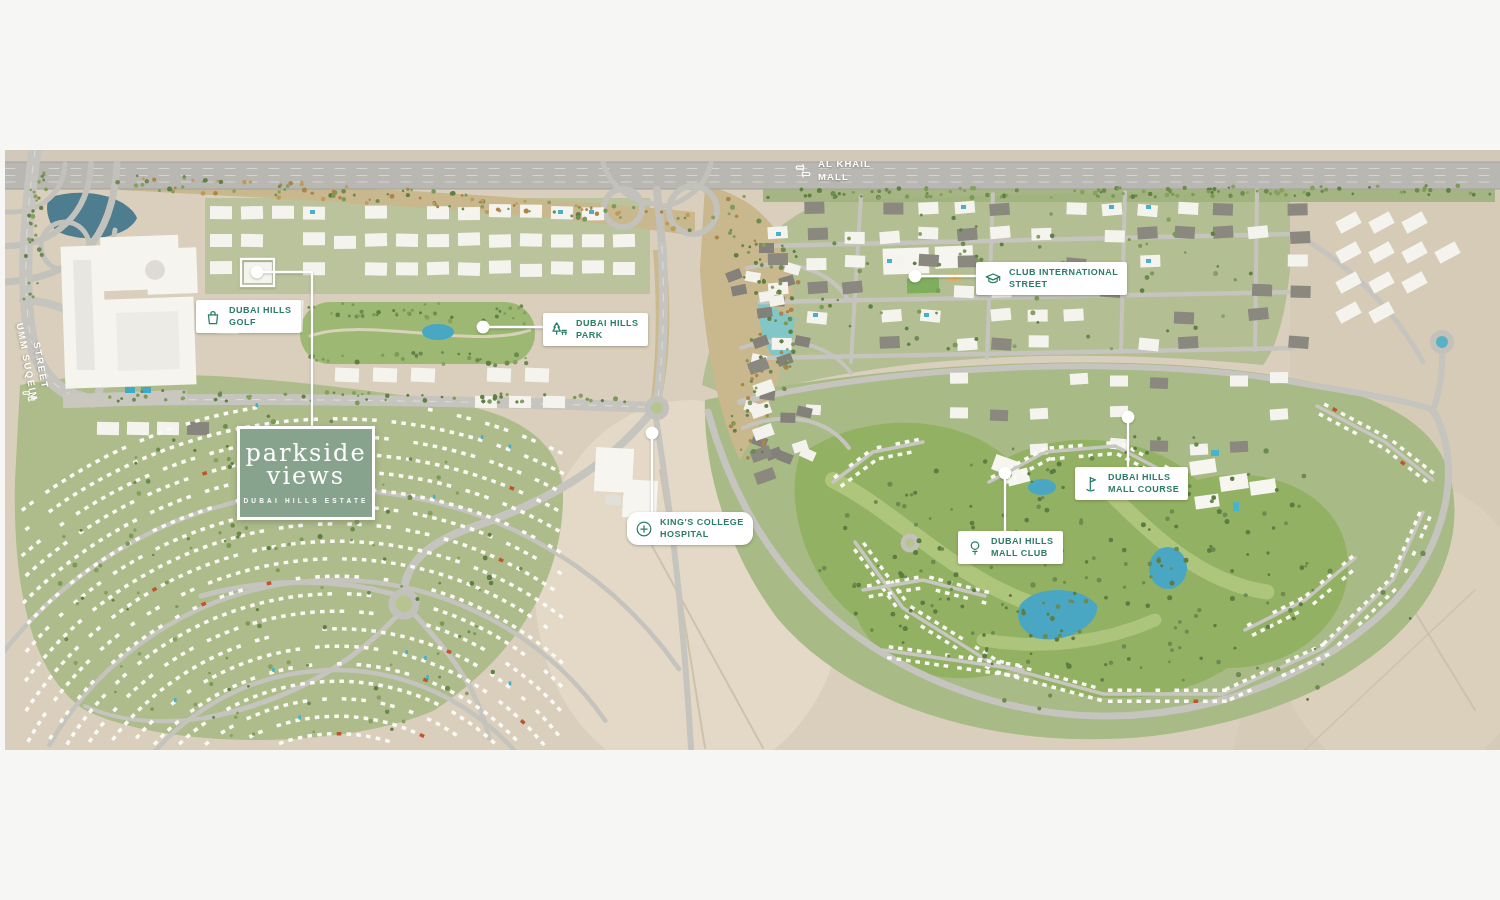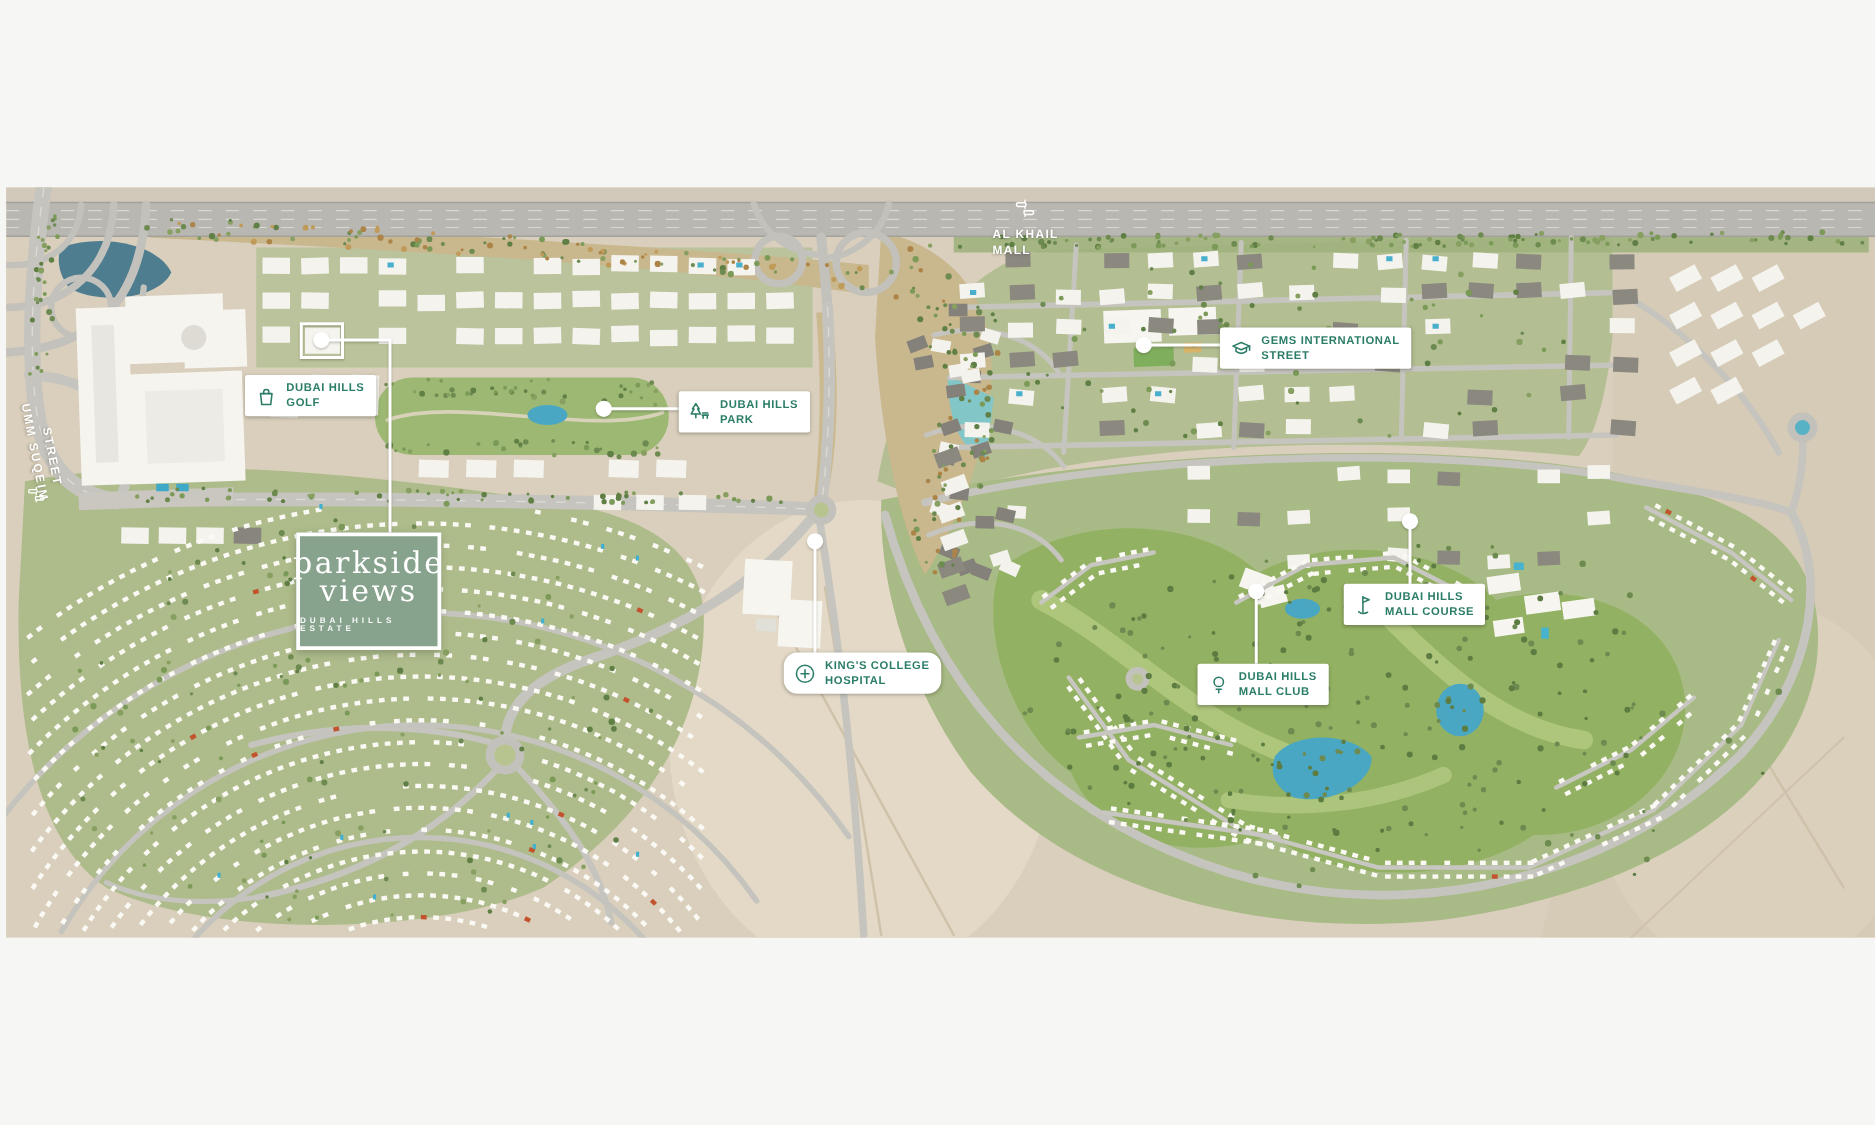--- a/index.html
+++ b/index.html
@@ -12,30 +12,30 @@
   .poi{position:absolute;display:flex;align-items:center;gap:6px;background:var(--label-bg,#fff);
        color:var(--accent,#2b7d68);padding:5px 9px 5px 7px;border-radius:2px;
        box-shadow:0 1px 3px rgba(50,50,40,.33);font-size:9px;font-weight:bold;
        letter-spacing:.5px;line-height:1.3;white-space:nowrap;}
   .poi .icon{width:20px;height:20px;flex:none;}
   .poi .icon svg{width:100%;height:100%;stroke:var(--accent,#2b7d68);fill:none;
        stroke-width:1.5;stroke-linecap:round;stroke-linejoin:round;}
   .poi .txt span{display:block;}
   .roadlbl{position:absolute;display:flex;align-items:center;gap:6px;color:#fff;font-size:9.5px;
        font-weight:bold;letter-spacing:1.1px;line-height:1.35;white-space:nowrap;
-       text-shadow:0 1px 2px rgba(80,80,70,.5);flex-direction:column;}
+       text-shadow:0 1px 2px rgba(80,80,70,.5);}
   .roadlbl .icon{width:18px;height:18px;flex:none;}
   .roadlbl .icon svg,.vicon svg{width:100%;height:100%;stroke:#fff;fill:none;stroke-width:1.6;
        stroke-linecap:round;stroke-linejoin:round;}
   .roadlbl .txt span{display:block;}
   .vlabel{position:absolute;color:#fff;font-size:9.5px;font-weight:bold;letter-spacing:1.7px;
        white-space:nowrap;transform-origin:0 0;transform:rotate(79deg);
        text-shadow:0 1px 2px rgba(90,85,70,.55);}
   .vicon{position:absolute;width:16px;height:16px;}
-  .brand{position:absolute;left:232px;top:276px;width:116px;height:94px;background:var(--brand-bg,#87a28d);
+  .brand{position:absolute;left:232px;top:276px;width:138px;height:94px;background:var(--brand-bg,#87a28d);
        border:3px solid #fff;box-sizing:border-box;display:flex;flex-direction:column;align-items:center;
        justify-content:center;color:#fff;box-shadow:0 2px 6px rgba(60,60,50,.3);}
   .brand .w{font-family:"DejaVu Serif",serif;font-size:24px;line-height:.95;letter-spacing:2px;}
   .brand .sub{margin-top:9px;font-size:6.5px;letter-spacing:3.2px;font-weight:bold;opacity:.95;}
 </style>
 </head>
 <body>
 
 <div class="stage">
   <div class="map">
@@ -2420,21 +2420,21 @@
 
     <div class="poi" style="left:971px;top:112px;">
       <span class="icon">
         <svg viewBox="0 0 24 24">
             <path d="M12,6 L4,9.5 L12,13 L20,9.5 Z"></path>
             <path d="M7,11.2 v3.4 c3,2.2 7,2.2 10,0 V11.2"></path>
             <path d="M20,9.5 v4"></path>
           </svg>
       </span>
       <span class="txt">
-          <span>GEMS INTERNATIONAL</span>
+          <span>CLUB INTERNATIONAL</span>
           <span>STREET</span>
         </span>
     </div>
 
     <div class="poi" style="left:1070px;top:317px;">
       <span class="icon">
         <svg viewBox="0 0 24 24">
             <path d="M10,4 V19"></path>
             <path d="M10,4.5 L16,7 L10,9.5"></path>
             <path d="M6,18.5 q4,3 8.5,0.5"></path>
@@ -2452,21 +2452,21 @@
             <circle cx="12" cy="9" r="4.5"></circle>
             <path d="M9.5,16 h5 M12,16 v3.5"></path>
           </svg>
       </span>
       <span class="txt">
           <span>DUBAI HILLS</span>
           <span>MALL CLUB</span>
         </span>
     </div>
 
-    <div class="poi" style="left:622px;top:372px;border-radius:11px;">
+    <div class="poi" style="left:622px;top:362px;border-radius:11px;">
       <span class="icon">
         <svg viewBox="0 0 24 24">
             <circle cx="12" cy="12" r="8.2"></circle>
             <path d="M12,8.2 V15.8 M8.2,12 H15.8"></path>
           </svg>
       </span>
       <span class="txt">
           <span>KING'S COLLEGE</span>
           <span>HOSPITAL</span>
         </span>

